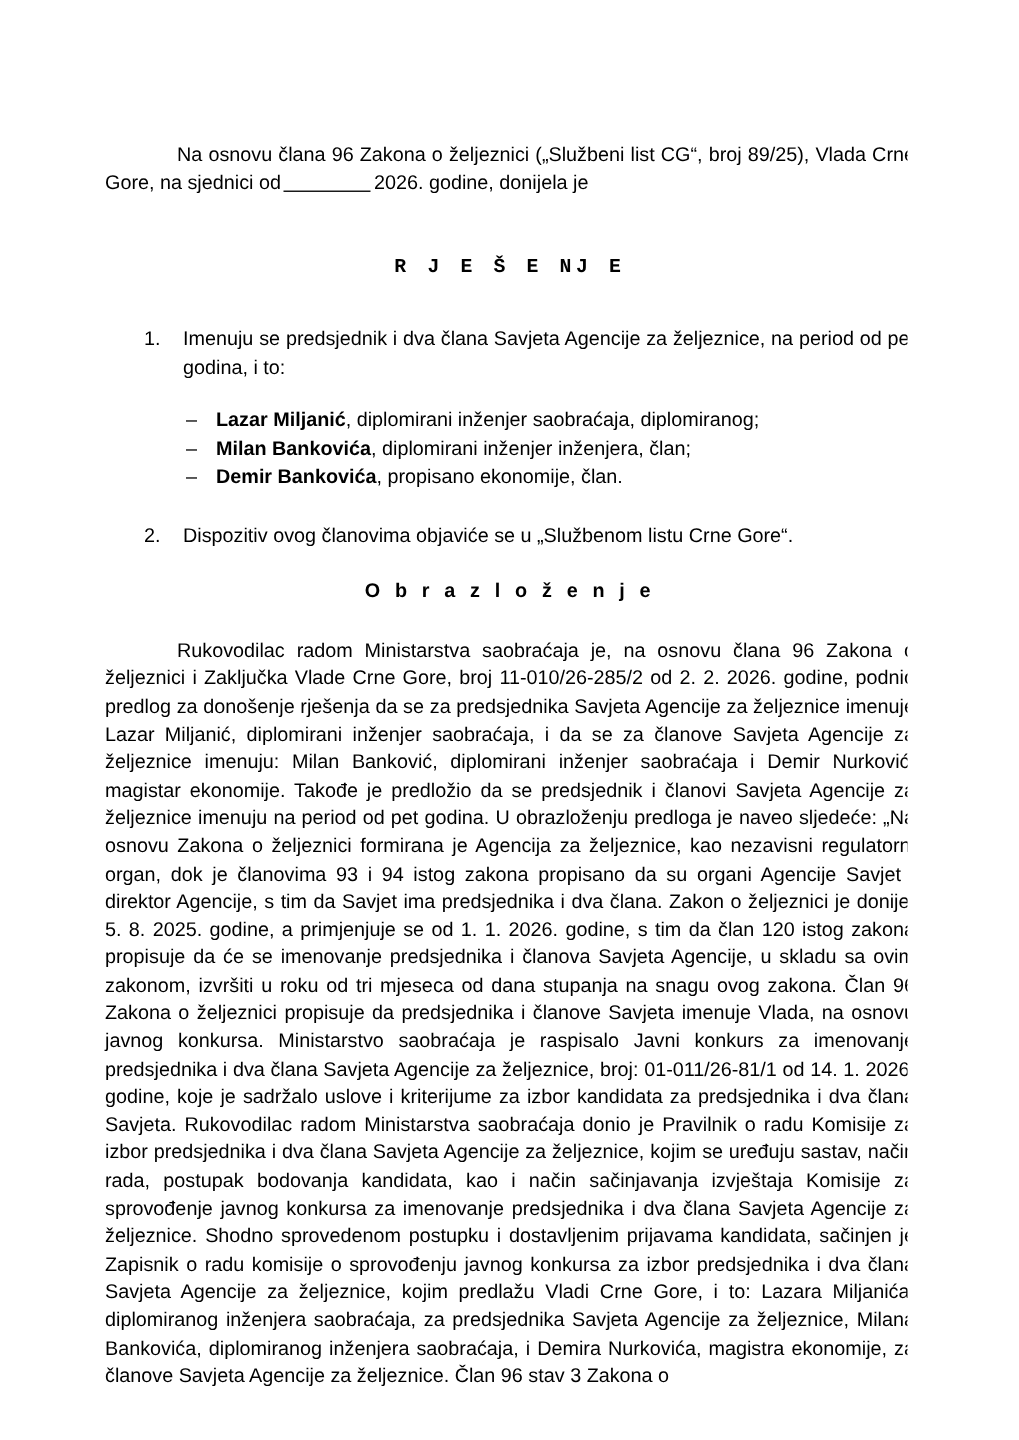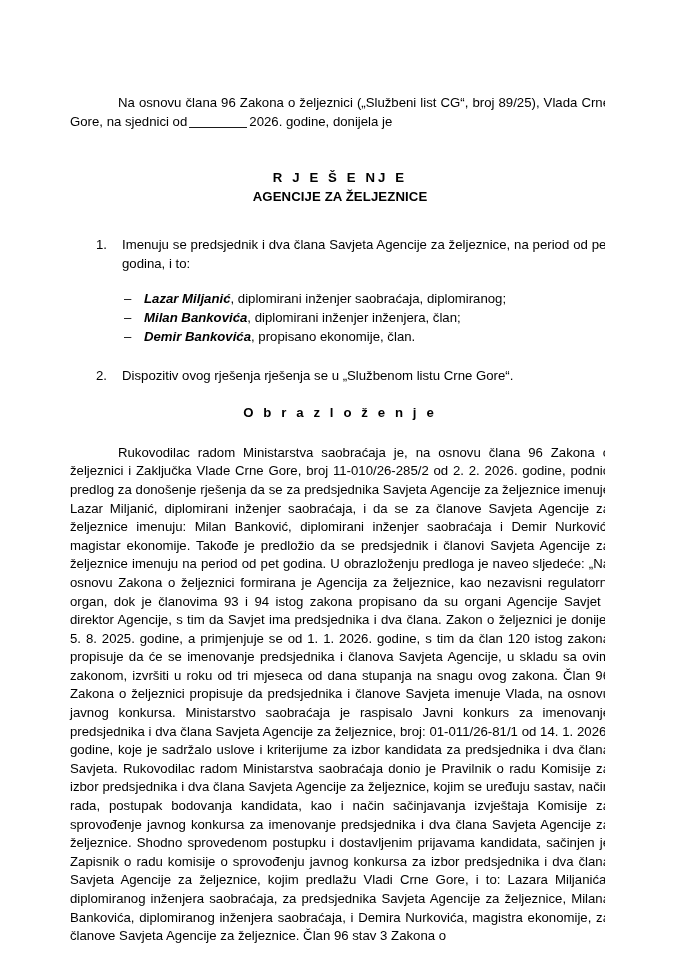--- a/index.html
+++ b/index.html
@@ -54,20 +54,21 @@
     margin-top: 37px;
     text-align: center;
   }
 
   .title-main {
     font-size: 13.2px;
     font-weight: bold;
     line-height: 19px;
     letter-spacing: 3.1px;
     text-transform: none;
+    font-family: Liberation Mono, monospace;
   }
 
   .title-sub {
     font-size: 13.2px;
     font-weight: bold;
     line-height: 19px;
     letter-spacing: 0.1px;
   }
 
   .section-heading {
@@ -122,41 +123,40 @@
   }
 
   .dash-item .dash {
     position: absolute;
     left: 54px;
     top: 0;
     font-size: 13.2px;
     line-height: 18.6px;
   }
 
-  .dash-item b { font-weight: bold; font-style: italic; }
+  .dash-item b { font-weight: bold; }
 
   .body-block { margin-top: 22px; }
 
   
   .para.body {
     text-align: justify;
     text-align-last: left;
   }
 </style>
 </head>
 <body>
 
 <div class="page">
   <div class="content">
 
     <p class="para indent"><span>Na osnovu člana 96 Zakona o željeznici („Službeni list CG“, broj 89/25), Vlada Crne Gore, na sjednici od</span><span class="blank-line"></span><span>2026. godine, donijela je</span></p>
 
     <div class="title-block">
       <div class="title-main">R J E Š E NJ E</div>
-      <div class="title-sub">AGENCIJE ZA ŽELJEZNICE</div>
     </div>
 
     <div class="num-list list-1">
       <div class="num-item">
         <span class="marker">1.</span><span>Imenuju se predsjednik i dva člana Savjeta Agencije za željeznice, na period od pet godina, i to:</span>
       </div>
     </div>
 
     <div class="dash-list">
       <div class="dash-item">
@@ -165,21 +165,21 @@
       <div class="dash-item">
         <span class="dash">–</span><b>Milan Bankovića</b><span>, diplomirani inženjer inženjera, član;</span>
       </div>
       <div class="dash-item">
         <span class="dash">–</span><b>Demir Bankovića</b><span>, propisano ekonomije, član.</span>
       </div>
     </div>
 
     <div class="num-list list-2">
       <div class="num-item">
-        <span class="marker">2.</span><span>Dispozitiv ovog rješenja rješenja se u „Službenom listu Crne Gore“.</span>
+        <span class="marker">2.</span><span>Dispozitiv ovog članovima objaviće se u „Službenom listu Crne Gore“.</span>
       </div>
     </div>
 
     <div class="section-heading">O b r a z l o ž e n j e</div>
 
     <div class="body-block">
       <p class="para body indent">Rukovodilac radom Ministarstva saobraćaja je, na osnovu člana 96 Zakona o željeznici i Zaključka Vlade Crne Gore, broj 11-010/26-285/2 od 2. 2. 2026. godine, podnio predlog za donošenje rješenja da se za predsjednika Savjeta Agencije za željeznice imenuje Lazar Miljanić, diplomirani inženjer saobraćaja, i da se za članove Savjeta Agencije za željeznice imenuju: Milan Banković, diplomirani inženjer saobraćaja i Demir Nurković, magistar ekonomije. Takođe je predložio da se predsjednik i članovi Savjeta Agencije za željeznice imenuju na period od pet godina. U obrazloženju predloga je naveo sljedeće: „Na osnovu Zakona o željeznici formirana je Agencija za željeznice, kao nezavisni regulatorni organ, dok je članovima 93 i 94 istog zakona propisano da su organi Agencije Savjet i direktor Agencije, s tim da Savjet ima predsjednika i dva člana. Zakon o željeznici je donijet 5. 8. 2025. godine, a primjenjuje se od 1. 1. 2026. godine, s tim da član 120 istog zakona propisuje da će se imenovanje predsjednika i članova Savjeta Agencije, u skladu sa ovim zakonom, izvršiti u roku od tri mjeseca od dana stupanja na snagu ovog zakona. Član 96 Zakona o željeznici propisuje da predsjednika i članove Savjeta imenuje Vlada, na osnovu javnog konkursa. Ministarstvo saobraćaja je raspisalo Javni konkurs za imenovanje predsjednika i dva člana Savjeta Agencije za željeznice, broj: 01-011/26-81/1 od 14. 1. 2026. godine, koje je sadržalo uslove i kriterijume za izbor kandidata za predsjednika i dva člana Savjeta. Rukovodilac radom Ministarstva saobraćaja donio je Pravilnik o radu Komisije za izbor predsjednika i dva člana Savjeta Agencije za željeznice, kojim se uređuju sastav, način rada, postupak bodovanja kandidata, kao i način sačinjavanja izvještaja Komisije za sprovođenje javnog konkursa za imenovanje predsjednika i dva člana Savjeta Agencije za željeznice. Shodno sprovedenom postupku i dostavljenim prijavama kandidata, sačinjen je Zapisnik o radu komisije o sprovođenju javnog konkursa za izbor predsjednika i dva člana Savjeta Agencije za željeznice, kojim predlažu Vladi Crne Gore, i to: Lazara Miljanića, diplomiranog inženjera saobraćaja, za predsjednika Savjeta Agencije za željeznice, Milana Bankovića, diplomiranog inženjera saobraćaja, i Demira Nurkovića, magistra ekonomije, za članove Savjeta Agencije za željeznice. Član 96 stav 3 Zakona o</p>
     </div>
 
   </div>

